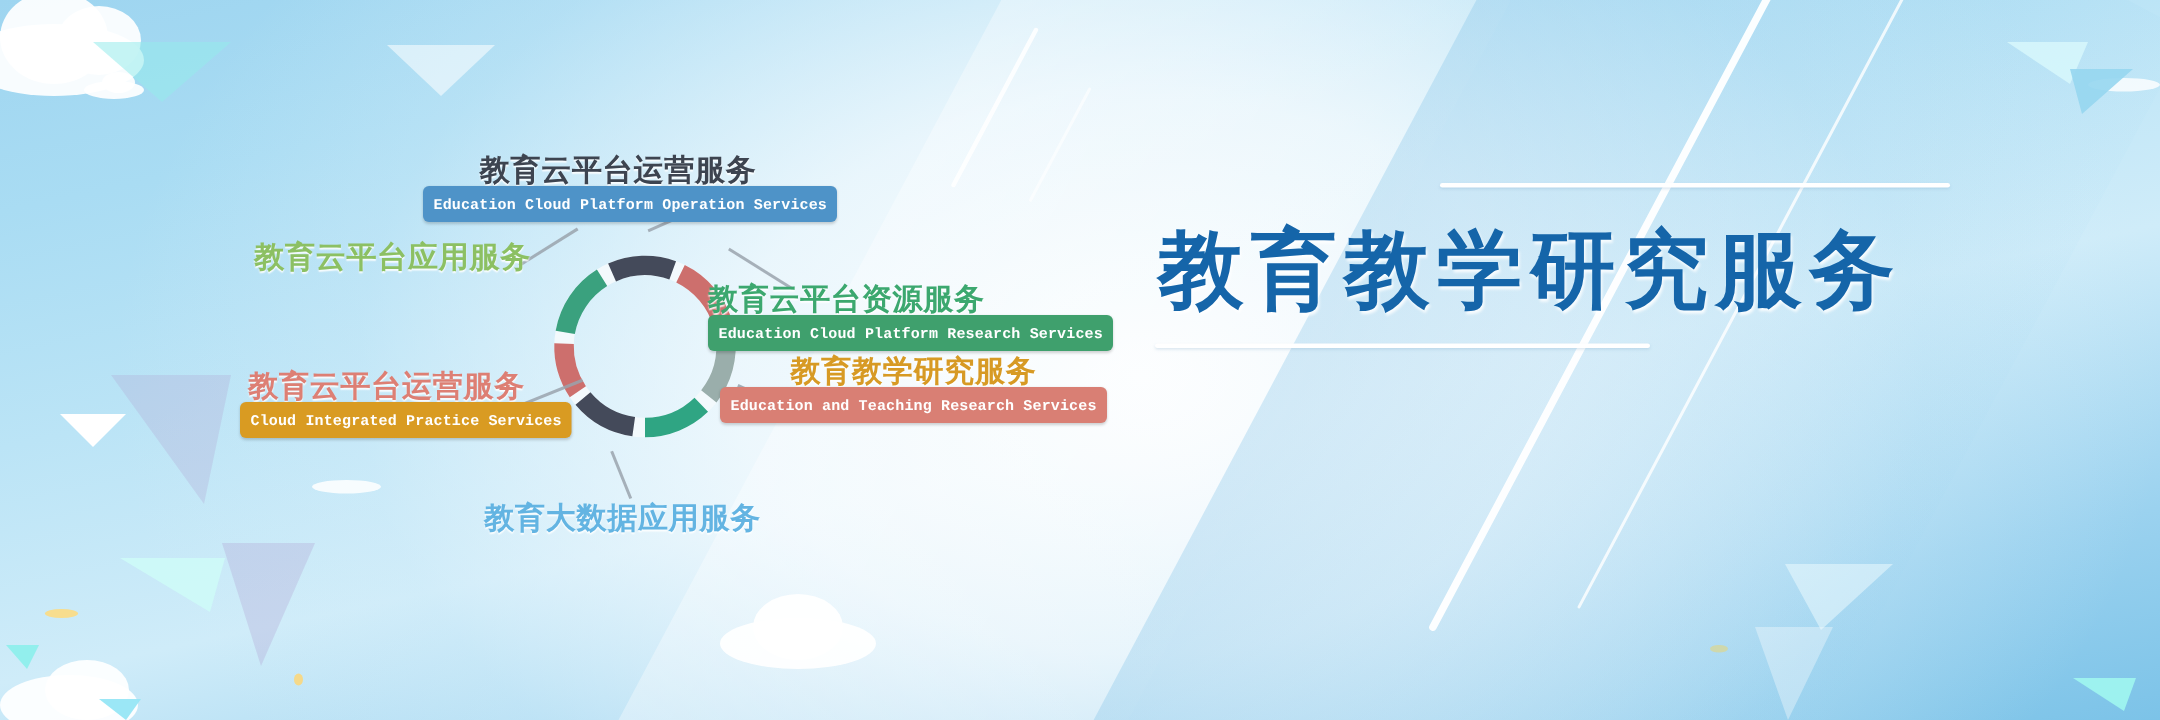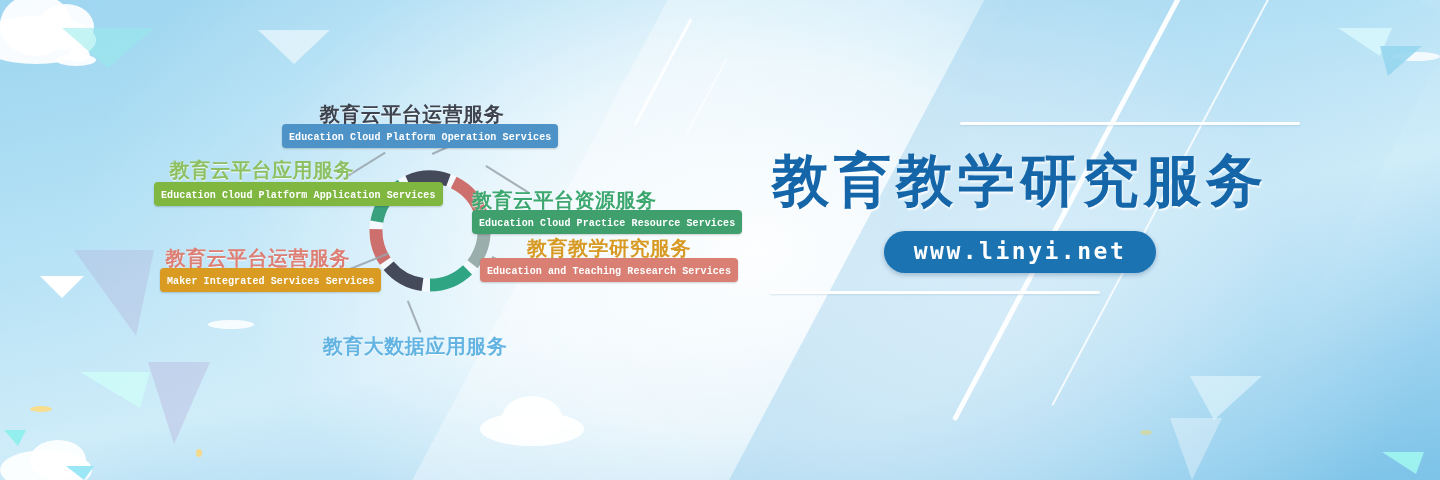--- a/index.html
+++ b/index.html
@@ -148,44 +148,42 @@
     <div class="conn" style="left:332px;top:152px;width:52px;transform:rotate(24deg);"></div>
     <div class="conn" style="left:180px;top:168px;width:52px;transform:rotate(-22deg);"></div>
     <div class="conn" style="left:248px;top:196px;width:34px;transform:rotate(68deg);"></div>
 
     <div class="node center" style="left:122px;top:0px;width:260px;">
       <div class="cn" style="color:#3d4450;">教育云平台运营服务</div>
       <div class="badge" style="background:#4e93c8;">Education Cloud Platform Operation Services</div>
     </div>
 
     <div class="node left" style="left:-6px;top:58px;width:200px;">
-      <div class="cn" style="color:#8cc063;font-family:Liberation Mono, monospace;">教育云平台应用服务</div>
-      <div class="badge" style="background:#7fb741;">Education Cloud Platform Application Services</div>
+      <div class="cn" style="color:#8cc063;">教育云平台应用服务</div>
     </div>
 
     <div class="node right" style="left:312px;top:58px;width:210px;">
       <div class="cn" style="color:#3ca86f;margin-top:28px;">教育云平台资源服务</div>
-      <div class="badge" style="background:#3fa06d;">Education Cloud Practice Resource Services</div>
+      <div class="badge" style="background:#3fa06d;">Education Cloud Platform Research Services</div>
     </div>
 
     <div class="node right" style="left:320px;top:134px;width:210px;">
       <div class="cn" style="color:#d79a24;padding-left:47px;">教育教学研究服务</div>
       <div class="badge" style="background:#d97f74;">Education and Teaching Research Services</div>
     </div>
 
     <div class="node left" style="left:0px;top:144px;width:190px;">
       <div class="cn" style="color:#dd7f74;">教育云平台运营服务</div>
-      <div class="badge" style="background:#d99b22;">Maker Integrated Services Services</div>
+      <div class="badge" style="background:#d99b22;">Cloud Integrated Practice Services</div>
     </div>
 
     <div class="node center" style="left:130px;top:192px;width:250px;">
       <div class="cn" style="color:#63b4e2;margin-top:40px;">教育大数据应用服务</div>
     </div>
   </div>
 
   <div id="brand">
     <div class="rule top"></div>
     <div class="title">教育教学研究服务</div>
-    <div class="url">www.linyi.net</div>
     <div class="rule bot"></div>
   </div>
 
 </div>
 
 </body></html>

